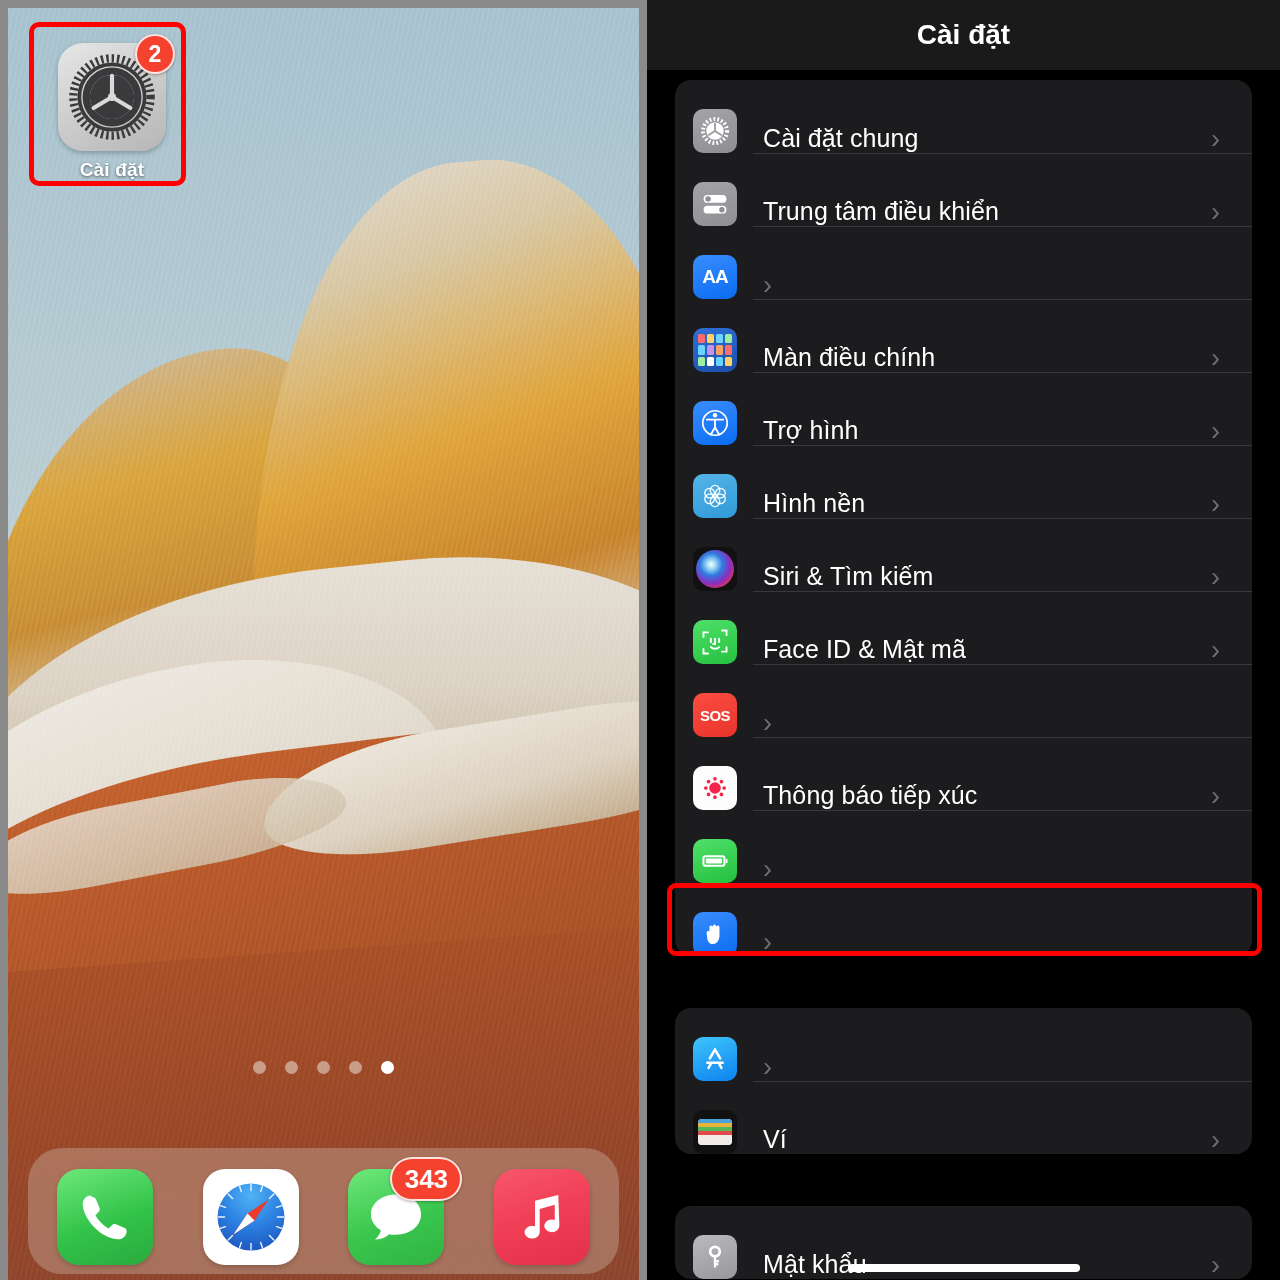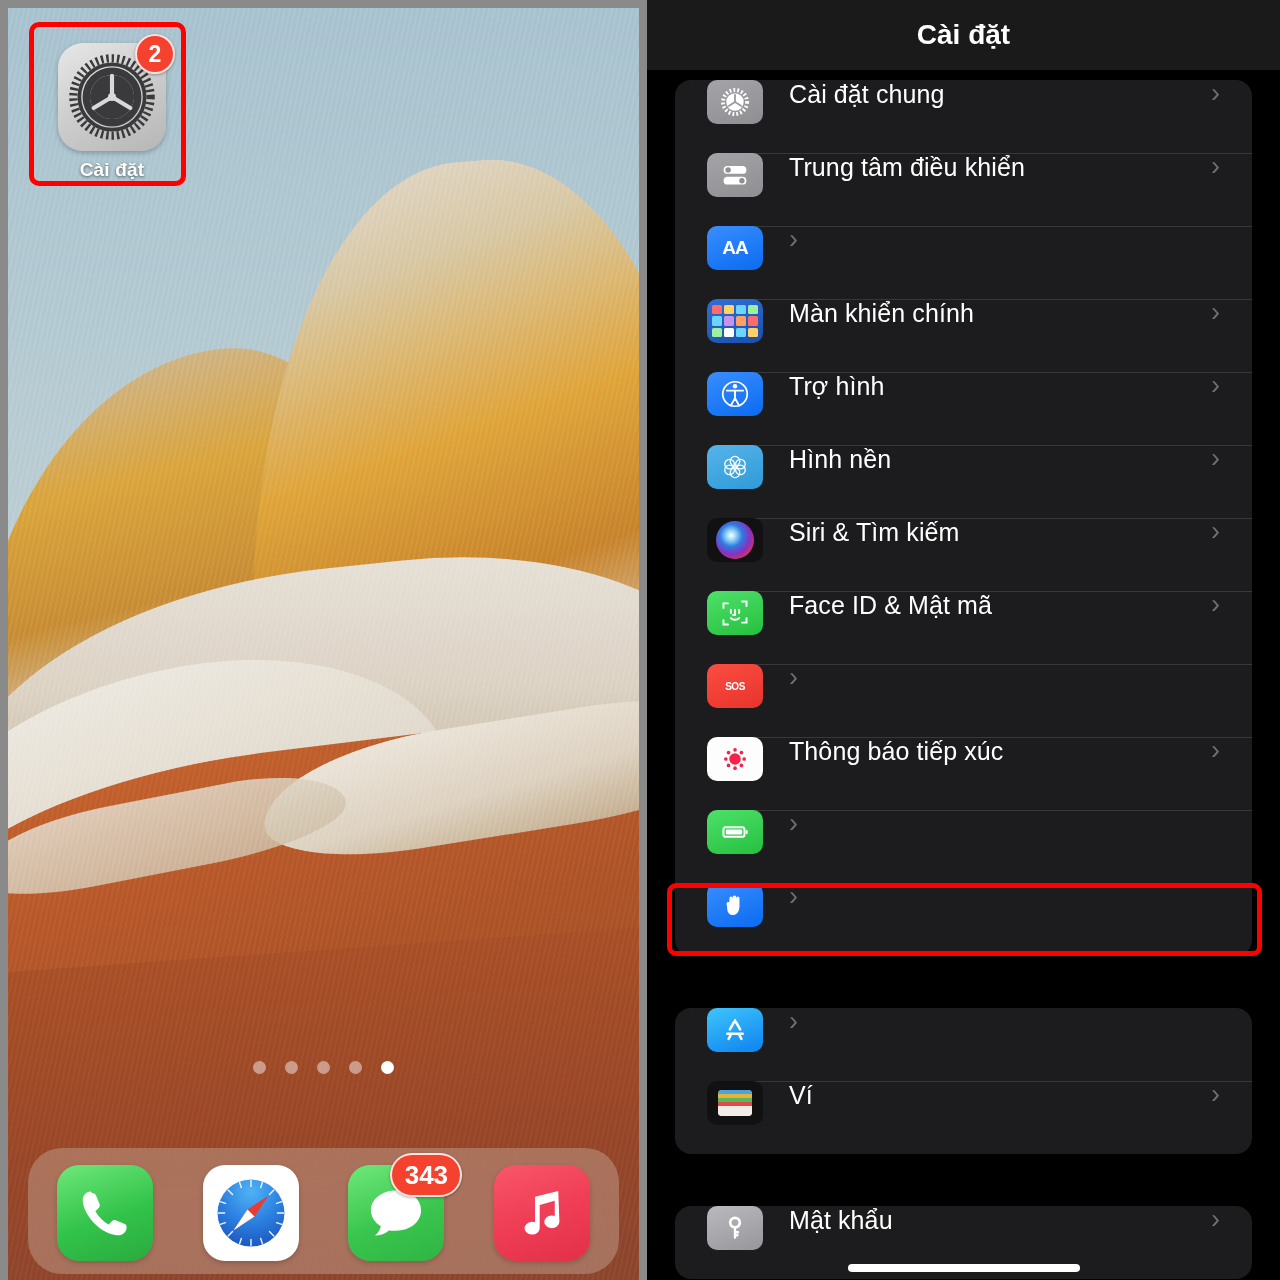--- a/index.html
+++ b/index.html
@@ -110,21 +110,21 @@
   
   .dots { position:absolute; left:0; right:0; top:1053px; display:flex; justify-content:center; gap:19px; }
   .dot { width:13px; height:13px; border-radius:50%; background:rgba(255,255,255,.45); }
   .dot.active { background:#ffffff; }
 
   
   .dock {
     position:absolute; left:20px; right:20px; bottom:6px; height:126px;
     background:rgba(200,175,160,.42); border-radius:34px;
     backdrop-filter:blur(18px);
-    display:flex; align-items:flex-start; justify-content:space-around; padding:17px 18px;gap:28px;
+    display:flex; align-items:flex-end; justify-content:space-around; padding:9px 18px;gap:28px;
   }
   .dock-tile { width:96px; height:96px; border-radius:22px; position:relative;
     display:flex; align-items:center; justify-content:center;
     box-shadow:0 2px 5px rgba(0,0,0,.2); }
   .dock-phone { background:linear-gradient(160deg,#6ee87a 0%,#32c34a 55%,#2aab3e 100%); }
   .dock-safari { background:#ffffff; }
   .dock-messages { background:linear-gradient(160deg,#6ee87a 0%,#3ac64e 55%,#2fb443 100%); }
   .dock-music { background:linear-gradient(160deg,#f9566a 0%,#ef3e56 50%,#e23049 100%); }
   .badge-messages { top:-12px; right:-18px; min-width:72px; height:44px; font-size:26px; padding:0 9px; }
 
@@ -139,47 +139,47 @@
   }
   .nav-title { color:#fff; font-size:28px; font-weight:700; }
 
   .group {
     margin:0 28px 0 28px; background:#1c1c1e; border-radius:16px; overflow:hidden;
   }
   .group.gap-top { margin-top:10px; }
   .group.gap-52 { margin-top:52px; }
 
   .row {
-    display:flex; align-items:flex-start; height:73px; padding-left:32px; position:relative;
+    display:flex; align-items:flex-end; height:73px; padding-left:18px; position:relative;
   }
   .row + .row::before {
     content:""; position:absolute; left:78px; right:0; top:0; height:1px; background:#38383a;
   }
   .row-icon {
-    width:56px; height:44px; border-radius:10px; flex:none; margin-right:26px;
+    width:44px; height:44px; border-radius:10px; flex:none; margin-right:26px;
     display:flex; align-items:center; justify-content:center; overflow:hidden; position:relative;
   }
   .row-label { color:#fff; font-size:25px; flex:1; letter-spacing:.1px; }
   .chev { color:#6e6e73; font-size:27px; font-weight:500; margin-right:32px; line-height:1; }
 
   
   .ic-gray   { background:linear-gradient(160deg,#a3a3a8 0%,#8e8e93 100%); }
   .ic-blue   { background:linear-gradient(160deg,#3a8dfd 0%,#0a6cf1 100%); }
   .ic-blue2  { background:linear-gradient(160deg,#2f6fd8 0%,#1b4fa8 100%); }
   .ic-lblue  { background:linear-gradient(160deg,#56b4e8 0%,#2f9ad8 100%); }
   .ic-green  { background:linear-gradient(160deg,#4fe06a 0%,#25c03f 100%); }
   .ic-red    { background:linear-gradient(160deg,#fb4d42 0%,#e8342c 100%); }
   .ic-white  { background:#fdfdfd; }
   .ic-black  { background:#111; }
   .ic-appstore { background:linear-gradient(160deg,#3ec5fb 0%,#0e82f0 100%); }
   .ic-key    { background:linear-gradient(160deg,#b9b9be 0%,#96969b 100%); }
 
   .ic-txt { color:#fff; font-weight:700; }
   .ic-aa { font-size:19px; letter-spacing:-1px; }
-  .ic-sos { font-size:10px; letter-spacing:-.5px; }
+  .ic-sos { font-size:15px; letter-spacing:-.5px; }
 
   
   .mini-grid { display:grid; grid-template-columns:repeat(4,1fr); gap:2px; padding:6px 5px; width:100%; height:100%; }
   .mini-grid i { border-radius:1.5px; display:block; }
   
   .wallet { width:34px; height:26px; border-radius:4px; background:#efe9e4; overflow:hidden;
             display:flex; flex-direction:column; }
   .wallet i { display:block; height:4px; }
 
   .hl-row {
@@ -366,21 +366,21 @@
             <i style="background:#6bd4ff"></i>
               <i style="background:#c792ea"></i>
               <i style="background:#ff9f68"></i>
               <i style="background:#ff6b6b"></i>
             <i style="background:#9ef09e"></i>
               <i style="background:#ffffff"></i>
               <i style="background:#6bd4ff"></i>
               <i style="background:#ffd166"></i>
           </div>
         </div>
-        <div class="row-label">Màn khiển chính</div>
+        <div class="row-label">Màn điều chính</div>
         <div class="chev">›</div>
       </div>
 
       <div class="row">
         <div class="row-icon ic-blue">
           <svg width="34" height="34" viewBox="0 0 100 100">
             <circle cx="50" cy="50" r="36" fill="none" stroke="#fff" stroke-width="5"></circle>
             <circle cx="50" cy="27" r="6.5" fill="#fff"></circle>
             <path d="M26 40h48M50 40v22M50 62l-12 22M50 62l12 22" stroke="#fff" stroke-width="5.5" stroke-linecap="round" fill="none"></path>
           </svg>

